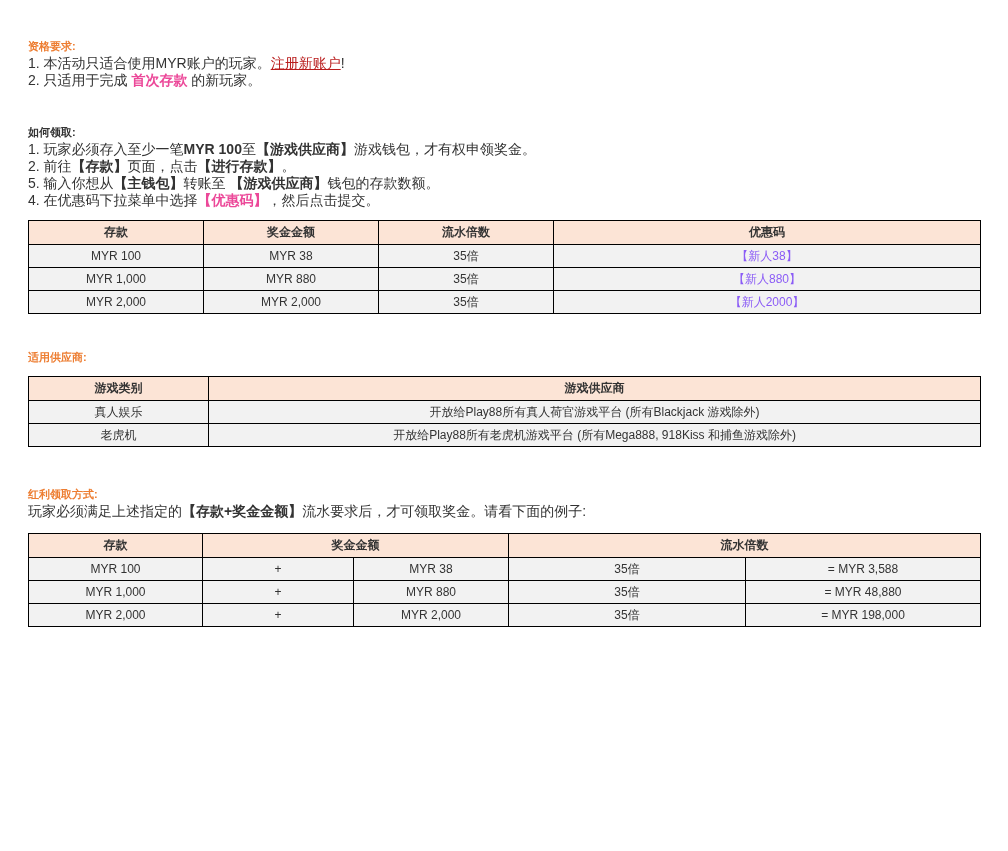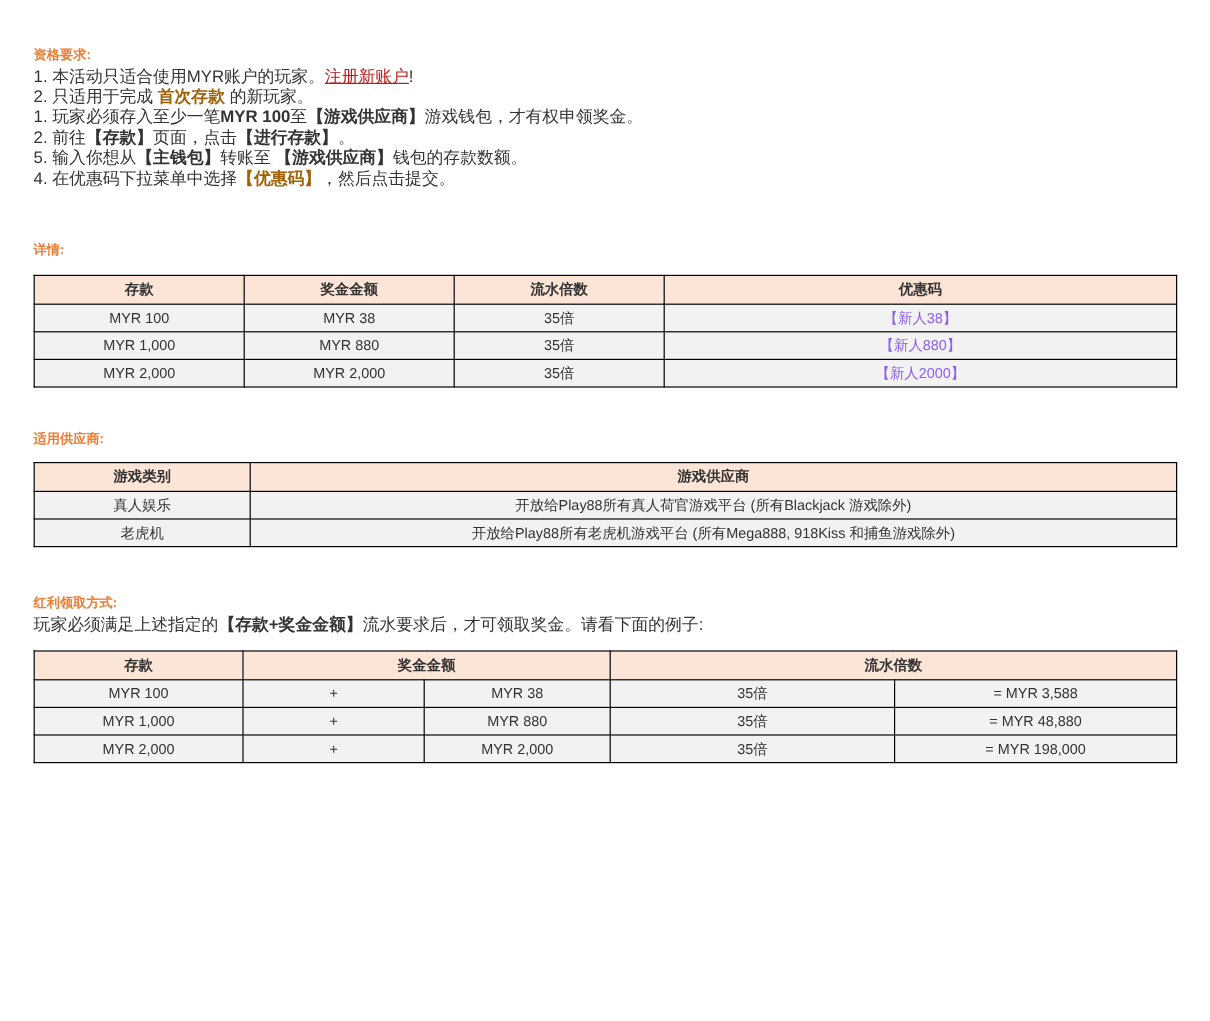--- a/index.html
+++ b/index.html
@@ -32,21 +32,21 @@
   .g15 { margin-top: 15px; }
   .g18 { margin-top: 18px; }
   .g19 { margin-top: 19px; }
   .g23 { margin-top: 23px; }
   .g35 { margin-top: 35px; }
   .g39 { margin-top: 39px; }
   .g44 { margin-top: 44px; }
   .g45 { margin-top: 35px; }
 
   .b  { font-weight: 700; }
-  .ob { font-weight: 700; color: #a16207; }
+  .ob { font-weight: 700; color: #ec4899; }
   a.link {
     color: #b91c1c;
     text-decoration: underline;
     cursor: pointer;
   }
 
   table.grid {
     border-collapse: collapse;
     table-layout: fixed;
     width: 952px;
@@ -76,30 +76,30 @@
 <body>
 
 <div class="content">
 
   <h3 class="sec-heading orange">资格要求:</h3>
 
   <p class="line g15"><span>1. 本活动只适合使用MYR账户的玩家。</span><a class="link">注册新账户</a><span>!</span></p>
 
   <p class="line g19"><span>2. 只适用于完成 </span><span class="ob">首次存款</span><span> 的新玩家。</span></p>
 
+  <h3 class="sec-heading dark g35">如何领取:</h3>
 
   <p class="line g23"><span>1. 玩家必须存入至少一笔</span><span class="b">MYR 100</span><span>至</span><span class="b">【游戏供应商】</span><span>游戏钱包，才有权申领奖金。</span></p>
 
   <p class="line g19"><span>2. 前往</span><span class="b">【存款】</span><span>页面，点击</span><span class="b">【进行存款】</span><span>。</span></p>
 
   <p class="line g18"><span>5. 输入你想从</span><span class="b">【主钱包】</span><span>转账至 </span><span class="b">【游戏供应商】</span><span>钱包的存款数额。</span></p>
 
   <p class="line g18"><span>4. 在优惠码下拉菜单中选择</span><span class="ob">【优惠码】</span><span>，然后点击提交。</span></p>
 
-  <h3 class="sec-heading orange g44">详情:</h3>
 
   <table class="grid g11">
     <colgroup>
         <col style="width:175px">
         <col style="width:175px">
         <col style="width:175px">
         <col style="width:427px">
       </colgroup>
     <thead>
       <tr>

